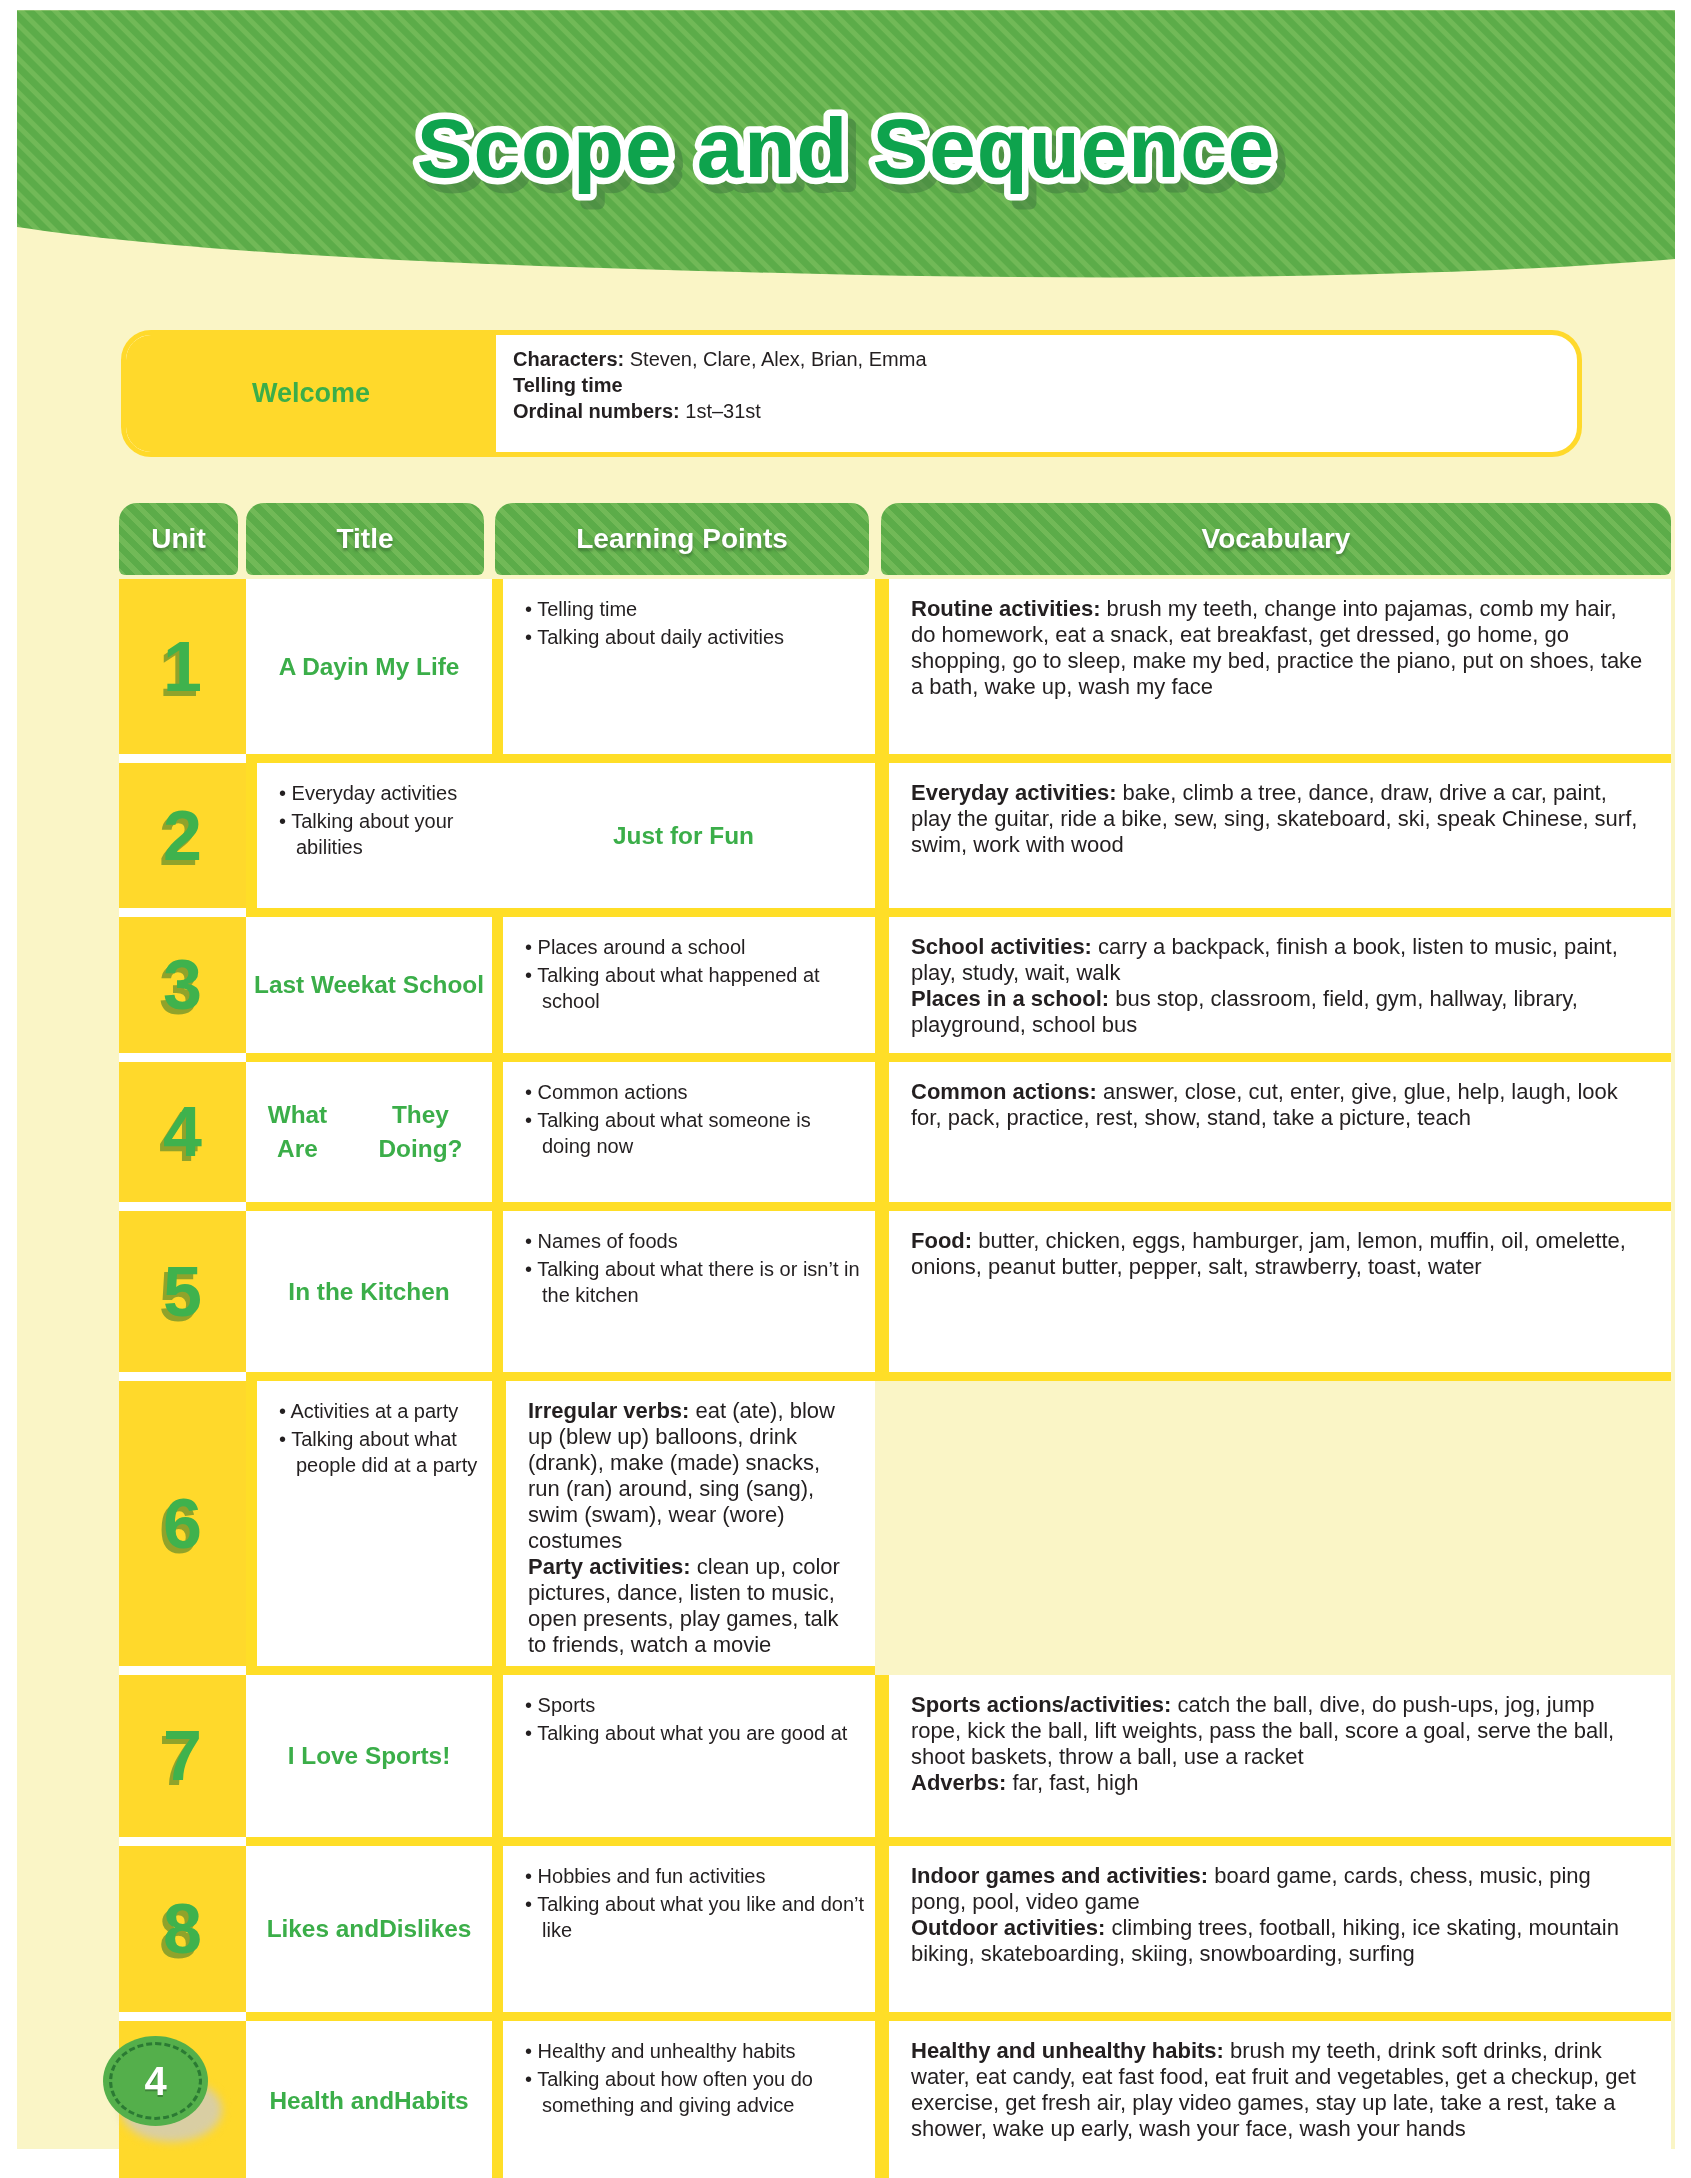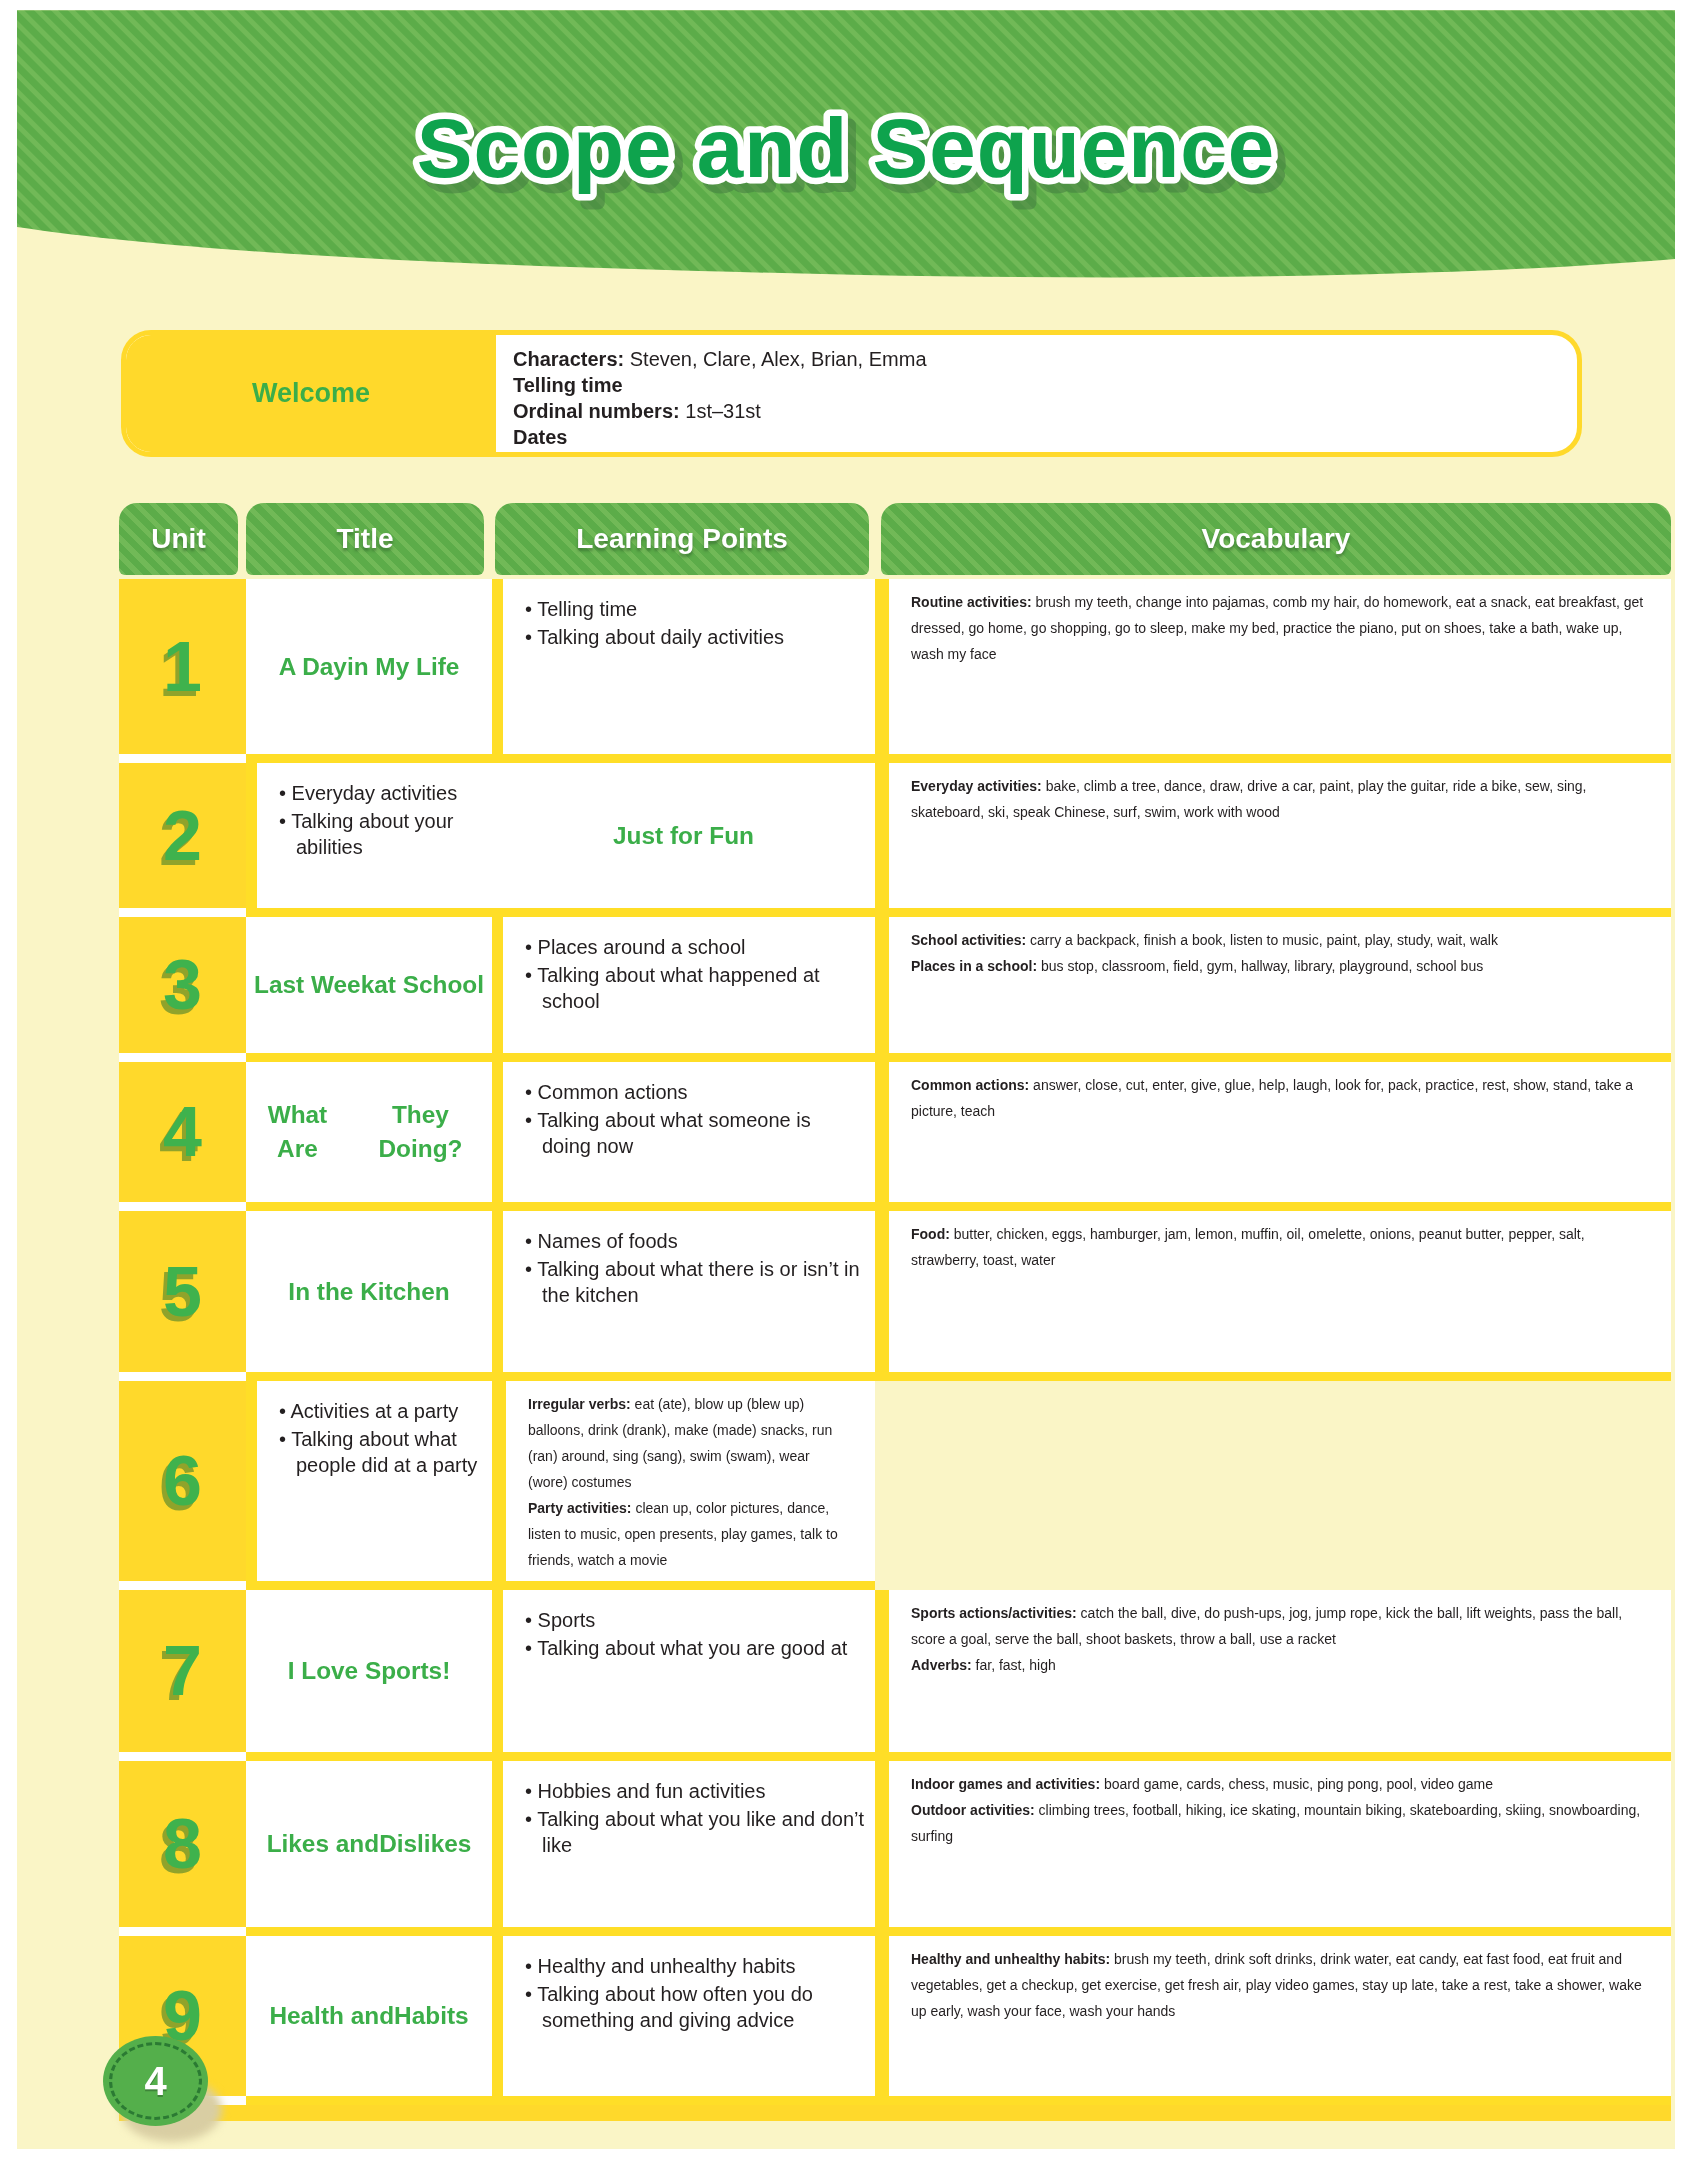--- a/index.html
+++ b/index.html
@@ -41,21 +41,21 @@
   .num{font-size:70px;font-weight:bold;color:var(--num-green);
     text-shadow:-4px 5px 0 rgba(52,118,44,.55);}
   .cell.title{border-bottom:9px solid var(--gold2);
     display:flex;align-items:center;justify-content:center;
     text-align:center;color:var(--green-text);font-weight:bold;font-size:24.4px;line-height:34px;}
   .cell.lp{border-bottom:9px solid var(--gold2);border-left:11px solid var(--gold2);
     padding:17px 10px 8px 22px;font-size:20px;line-height:26px;}
   .bullet{padding-left:17px;text-indent:-17px;margin-bottom:2px;}
   .bullet::before{content:"• ";}
   .cell.vocab{border-bottom:9px solid var(--gold2);border-left:14px solid var(--gold2);
-    padding:10px 26px 8px 22px;font-size:14px;line-height:26px;}
+    padding:17px 26px 8px 22px;font-size:22px;line-height:26px;}
   .cell.vocab p{margin:0;}
   .cell.vocab b{font-weight:bold;}
   .bottombar{height:16px;background:var(--gold);}
 
   
   .badge-shadow{position:absolute;left:121px;top:2078px;width:101px;height:64px;
     background:#D9CEA3;border-radius:50%;filter:blur(4px);}
   .badge{position:absolute;left:103px;top:2036px;width:105px;height:90px;
     background:#54AF4B;border-radius:50%;display:flex;align-items:center;justify-content:center;}
   .badge-dash{position:absolute;inset:6px;border:3px dashed #2B7A33;border-radius:50%;}
@@ -83,21 +83,20 @@
   </div>
 
   <div class="welcome">
     <div class="welcome-left">
       <span class="welcome-label">Welcome</span>
     </div>
     <div class="welcome-right">
       <p><b>Characters:</b><span> Steven, Clare, Alex, Brian, Emma</span></p>
       <p><b>Telling time</b><span></span></p>
       <p><b>Ordinal numbers:</b><span> 1st–31st</span></p>
-      <p><b>Dates</b><span></span></p>
     </div>
   </div>
 
   <div class="sstable">
     <div class="hdr-row">
       <div class="tab t1 stripes">Unit</div>
       <div class="tab t2 stripes">Title</div>
       <div class="tab t3 stripes">Learning Points</div>
       <div class="tab t4 stripes">Vocabulary</div>
     </div>

